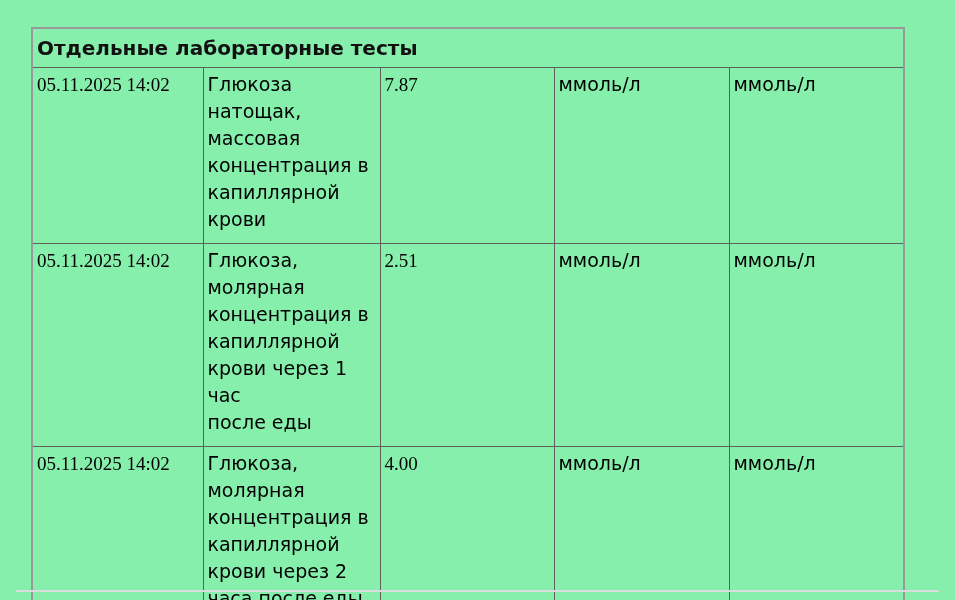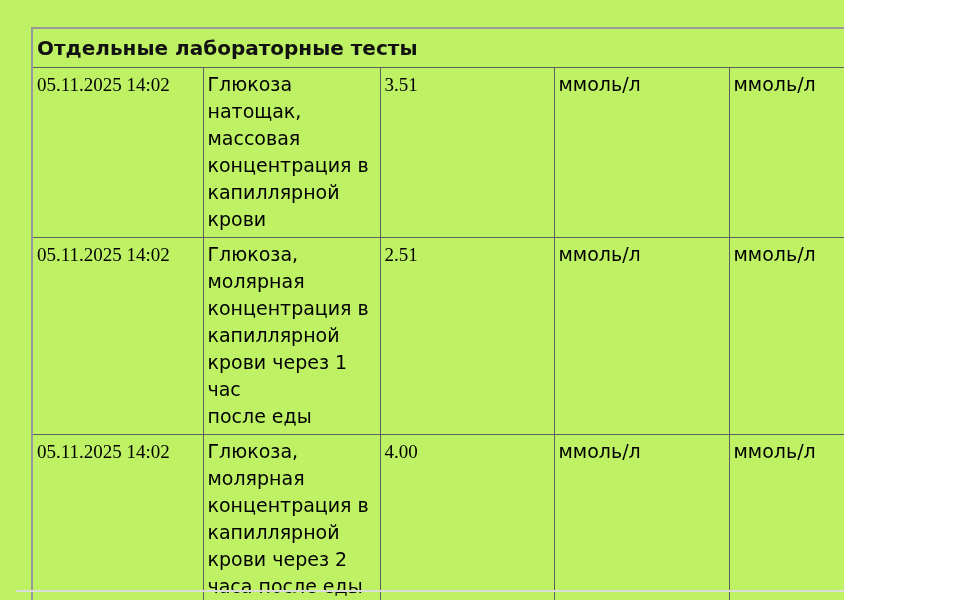--- a/index.html
+++ b/index.html
@@ -2,23 +2,23 @@
 <html><head>
 <meta charset="utf-8">
 <style>
   html, body {
     margin: 0;
     padding: 0;
     background: #ffffff;
   }
   .page {
     position: relative;
-    width: 844px;
+    width: 955px;
     height: 600px;
-    background: #bef264;
+    background: #86efac;
     overflow: hidden;
     color: #000000;
     font-family: "DejaVu Sans", "Liberation Sans", sans-serif;
   }
   table.lab-table {
     position: absolute;
     left: 31px;
     top: 27px;
     width: 874px;
     border-collapse: collapse;
@@ -34,21 +34,21 @@
   }
   th.table-title {
     font-weight: bold;
     font-size: 20px;
     line-height: 26px;
     padding: 6px 4px 6px 4px;
     height: 26px;
     color: #111111;
   }
   table.lab-table td {
-    padding: 3px 4px 4px 4px;
+    padding: 3px 4px 10px 4px;
     font-size: 19px;
     line-height: 27px;
   }
   td.cell-serif {
     font-family: "Liberation Serif", "DejaVu Serif", serif;
     font-size: 20px;
     line-height: 25px;
     padding-top: 4px;
   }
   td.cell-name {
@@ -86,21 +86,21 @@
     </thead>
     <tbody>
       <tr>
         <td class="cell-serif">05.11.2025 14:02</td>
         <td class="cell-name">Глюкоза
 натощак,
 массовая
 концентрация в
 капиллярной
 крови</td>
-        <td class="cell-serif">3.51</td>
+        <td class="cell-serif">7.87</td>
         <td>ммоль/л</td>
         <td>ммоль/л</td>
       </tr>
       <tr>
         <td class="cell-serif">05.11.2025 14:02</td>
         <td class="cell-name">Глюкоза,
 молярная
 концентрация в
 капиллярной
 крови через 1 час

